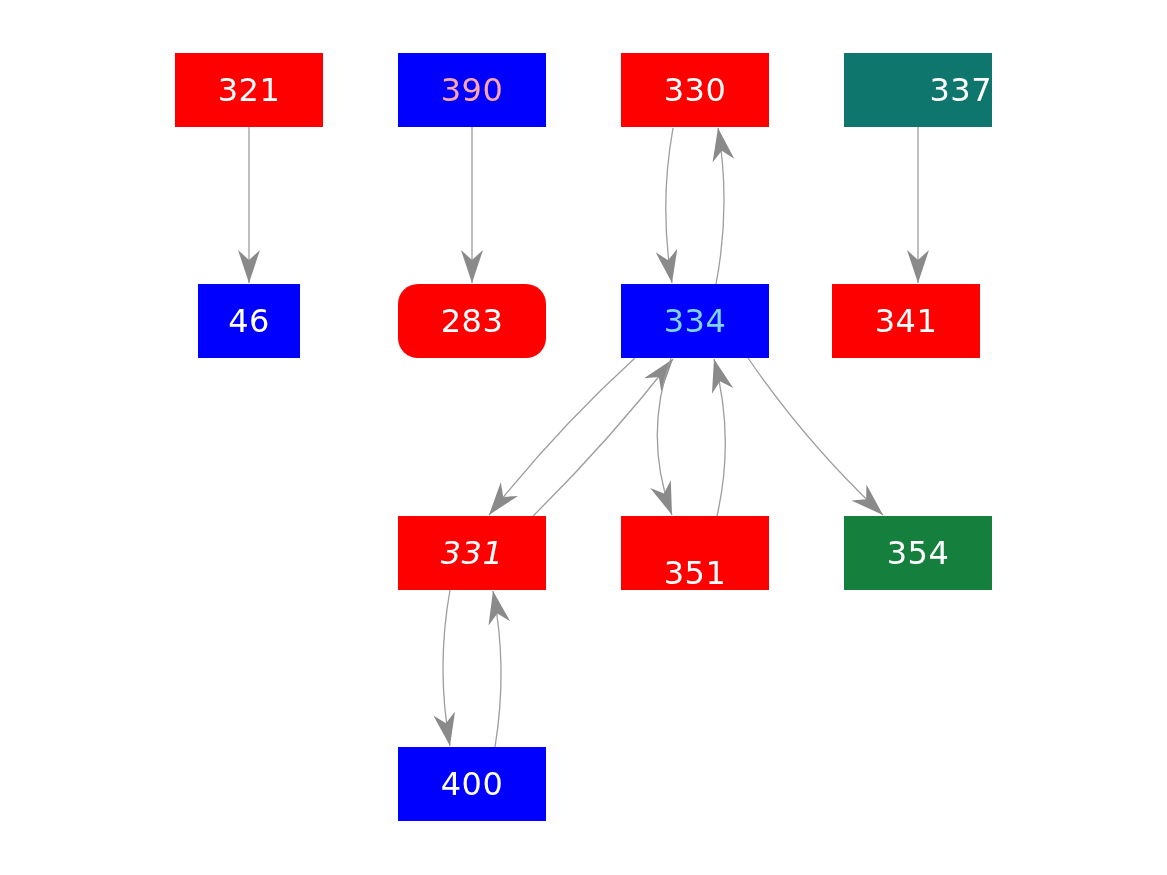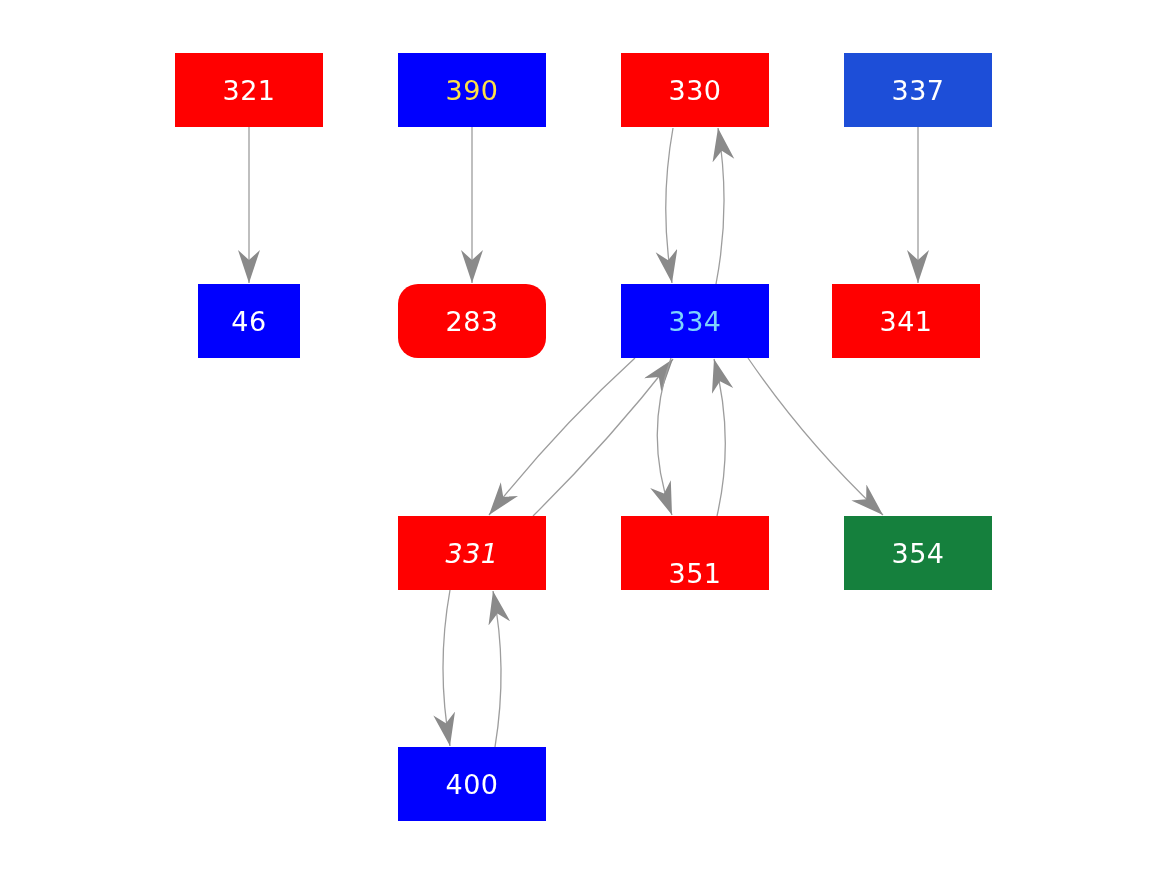--- a/index.html
+++ b/index.html
@@ -27,21 +27,21 @@
     width: 100%;
     height: 100%;
   }
   .node {
     position: absolute;
     display: flex;
     align-items: center;
     justify-content: center;
   }
   .node span {
-    font-size: 27px;
+    font-size: 32px;
     line-height: 1;
     letter-spacing: 0.5px;
   }
   .edge {
     fill: none;
     stroke-width: 1.3px;
   }
 </style>
 </head>
 <body>
@@ -66,26 +66,26 @@
         <path d="M748,358 Q807,444 883,515" class="edge" stroke="#9d9d9d" marker-end="url(#arrowhead)"></path>
         <path d="M450,590 Q436,668 450,746" class="edge" stroke="#9d9d9d" marker-end="url(#arrowhead)"></path>
         <path d="M495,747 Q508,668 493,591" class="edge" stroke="#9d9d9d" marker-end="url(#arrowhead)"></path>
       </g>
   </svg>
   <div class="node-layer" id="node-layer">
       <div class="node" style="left: 175px; top: 53px; width: 148px; height: 74px; background: rgb(255, 0, 0);">
         <span style="color: rgb(255, 255, 255);">321</span>
       </div>
       <div class="node" style="left: 398px; top: 53px; width: 148px; height: 74px; background: rgb(0, 0, 255);">
-        <span style="color: #fde047;">390</span>
+        <span style="color: #fca5a5;">390</span>
       </div>
       <div class="node" style="left: 621px; top: 53px; width: 148px; height: 74px; background: rgb(255, 0, 0);">
         <span style="color: rgb(255, 255, 255);">330</span>
       </div>
-      <div class="node" style="left: 844px; top: 53px; width: 148px; height: 74px; background: #1d4ed8;">
+      <div class="node" style="left: 844px; top: 53px; width: 148px; height: 74px; background: #0f766e; justify-content: flex-end;">
         <span style="color: rgb(255, 255, 255);">337</span>
       </div>
       <div class="node" style="left: 198px; top: 284px; width: 102px; height: 74px; background: rgb(0, 0, 255);">
         <span style="color: rgb(255, 255, 255);">46</span>
       </div>
       <div class="node" style="left: 398px; top: 284px; width: 148px; height: 74px; background: rgb(255, 0, 0); border-radius: 20px;">
         <span style="color: rgb(255, 255, 255);">283</span>
       </div>
       <div class="node" style="left: 621px; top: 284px; width: 148px; height: 74px; background: rgb(0, 0, 255);">
         <span style="color: #7dd3fc;">334</span>

